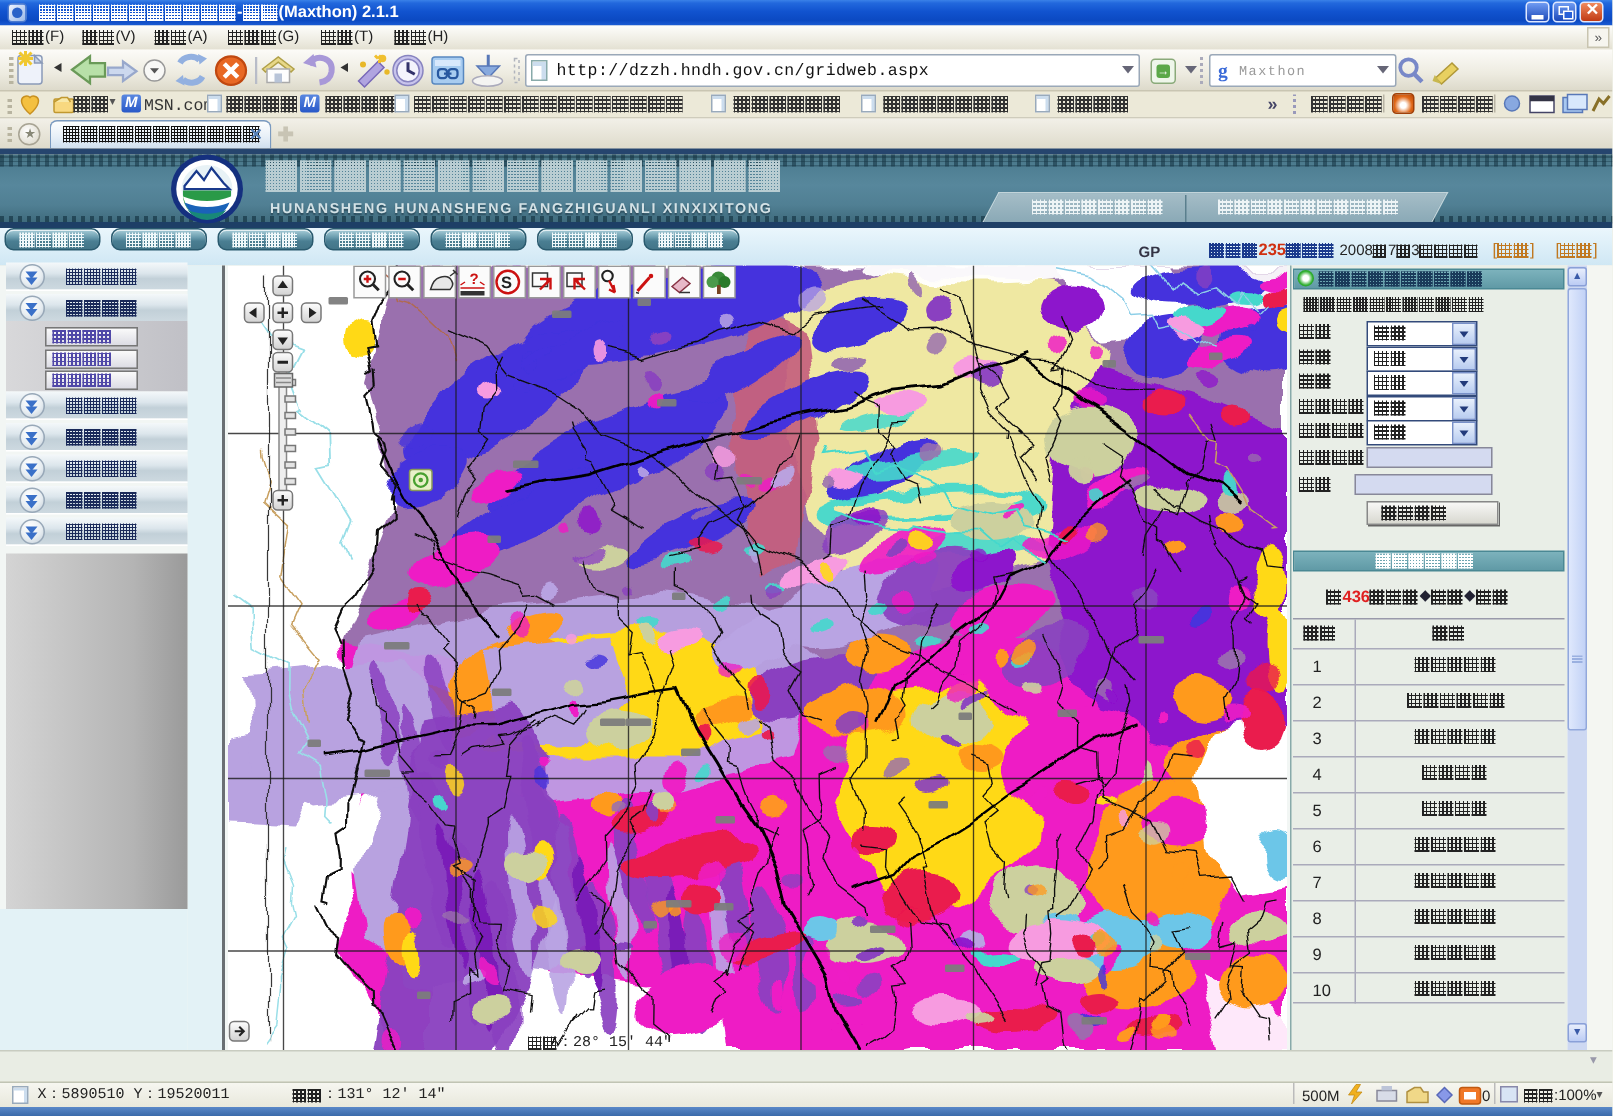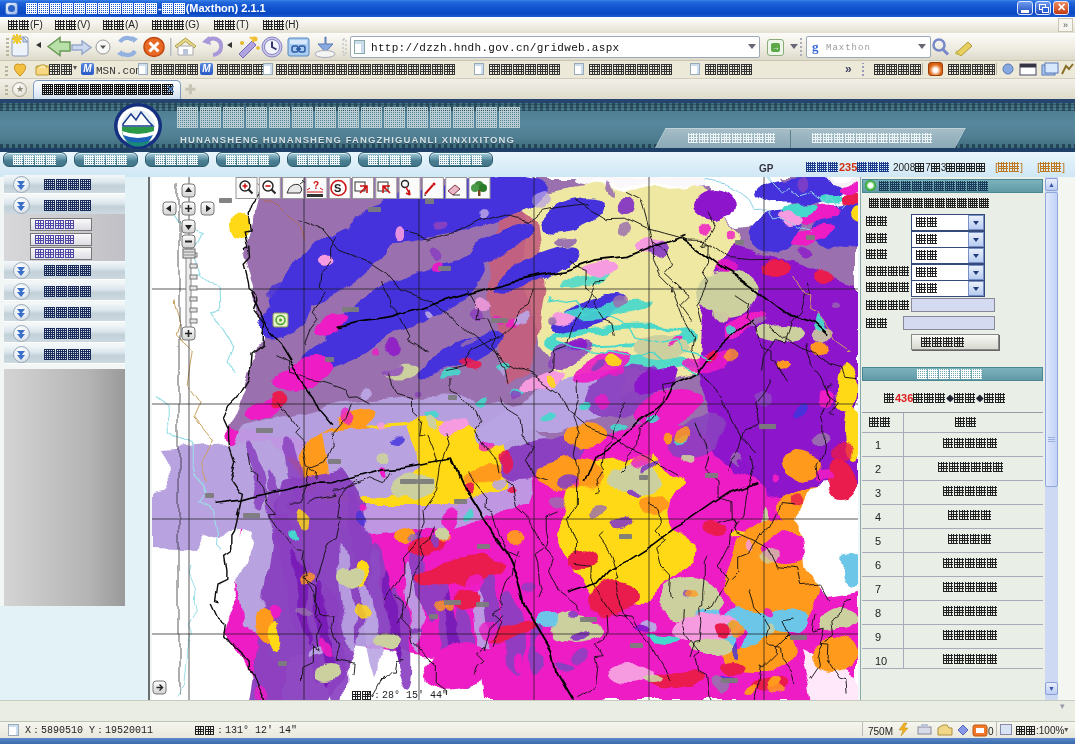--- a/index.html
+++ b/index.html
@@ -846,21 +846,21 @@
 <div class="a" style="left:1045px;top:682px;width:13px;height:13px;background:linear-gradient(180deg,#e8eefc,#bcccf4);border:1px solid #8aa0d8;border-radius:2px;color:#3a5aa8;font-size:7px;text-align:center;line-height:12px">▼</div>
 <div class="a" style="left:1045px;top:192px;width:13px;height:295px;background:linear-gradient(90deg,#dfe8fc,#c2d2f6);border:1px solid #92a8dc;border-radius:2px"></div>
 <div class="a" style="left:1048px;top:437px;width:7px;height:5px;background:repeating-linear-gradient(0deg,#9ab0e0 0 1px,transparent 1px 2px)"></div>
 <div class="a" style="left:0;top:700px;width:1075px;height:21px;background:#e9ede4;border-top:1px solid #c8ccc0"></div>
 <div class="a" style="left:0;top:721px;width:1075px;height:17px;background:linear-gradient(180deg,#f6f6f0,#e8e8dc);border-top:1px solid #c0c4b4"></div>
 <div class="a" style="left:8px;top:724px;width:11px;height:12px;background:#fff;border:1px solid #9ab;box-shadow:inset -2px 2px 0 #cde"></div>
 <div class="a" style="left:25px;top:726px"><span class="lt" style="font-size:10px;font-family:'Liberation Mono',monospace;color:#222">X：5890510 Y：19520011</span></div>
 <div class="a" style="left:195px;top:726px"><i class="z" style="width:9px;height:9px;margin-right:1px;--c:#222;--p:2.6px;vertical-align:top"></i><i class="z" style="width:9px;height:9px;margin-right:1px;--c:#222;--p:2.6px;vertical-align:top"></i><span class="lt" style="font-size:10px;font-family:'Liberation Mono',monospace;color:#222">：131° 12′ 14″</span></div>
 <div class="a" style="left:352px;top:691px"><i class="z" style="width:9px;height:9px;margin-right:1px;--c:#222;--p:2.6px;vertical-align:top"></i><i class="z" style="width:9px;height:9px;margin-right:1px;--c:#222;--p:2.6px;vertical-align:top"></i><span class="lt" style="font-size:10px;font-family:'Liberation Mono',monospace;color:#222">：28° 15′ 44″</span></div>
 <div class="a" style="left:862px;top:722px;width:1px;height:14px;background:#bbb"></div>
-<div class="a" style="left:868px;top:726px;font-size:10px;color:#222">750M</div>
+<div class="a" style="left:868px;top:726px;font-size:10px;color:#222">500M</div>
 <svg class="a" style="left:898px;top:722px" width="100" height="15" viewBox="0 0 100 15">
 <path d="M6 1 L1 8 h4 l-2 6 7 -8 h-4 l3 -5 z" fill="#f0b020" stroke="#c08810" stroke-width=".5"></path>
 <rect x="20" y="5" width="13" height="7" fill="#d8dce8" stroke="#889"></rect>
     <rect x="23" y="2" width="7" height="3" fill="#bcc4d8"></rect>
 <path d="M40 6 l5 -3 h4 l2 3 h3 v7 h-14 z" fill="#f0d888" stroke="#b09040"></path>
 <path d="M60 8 l5 -5 5 5 -5 5 z" fill="#8898e8" stroke="#5868b8"></path>
 <rect x="75" y="3" width="14" height="11" rx="2" fill="#f07828" stroke="#c05810"></rect>
     <rect x="78" y="6" width="8" height="5" fill="#fff"></rect>
 </svg>
 <div class="a" style="left:988px;top:726px;font-size:10px;color:#222">0</div>

